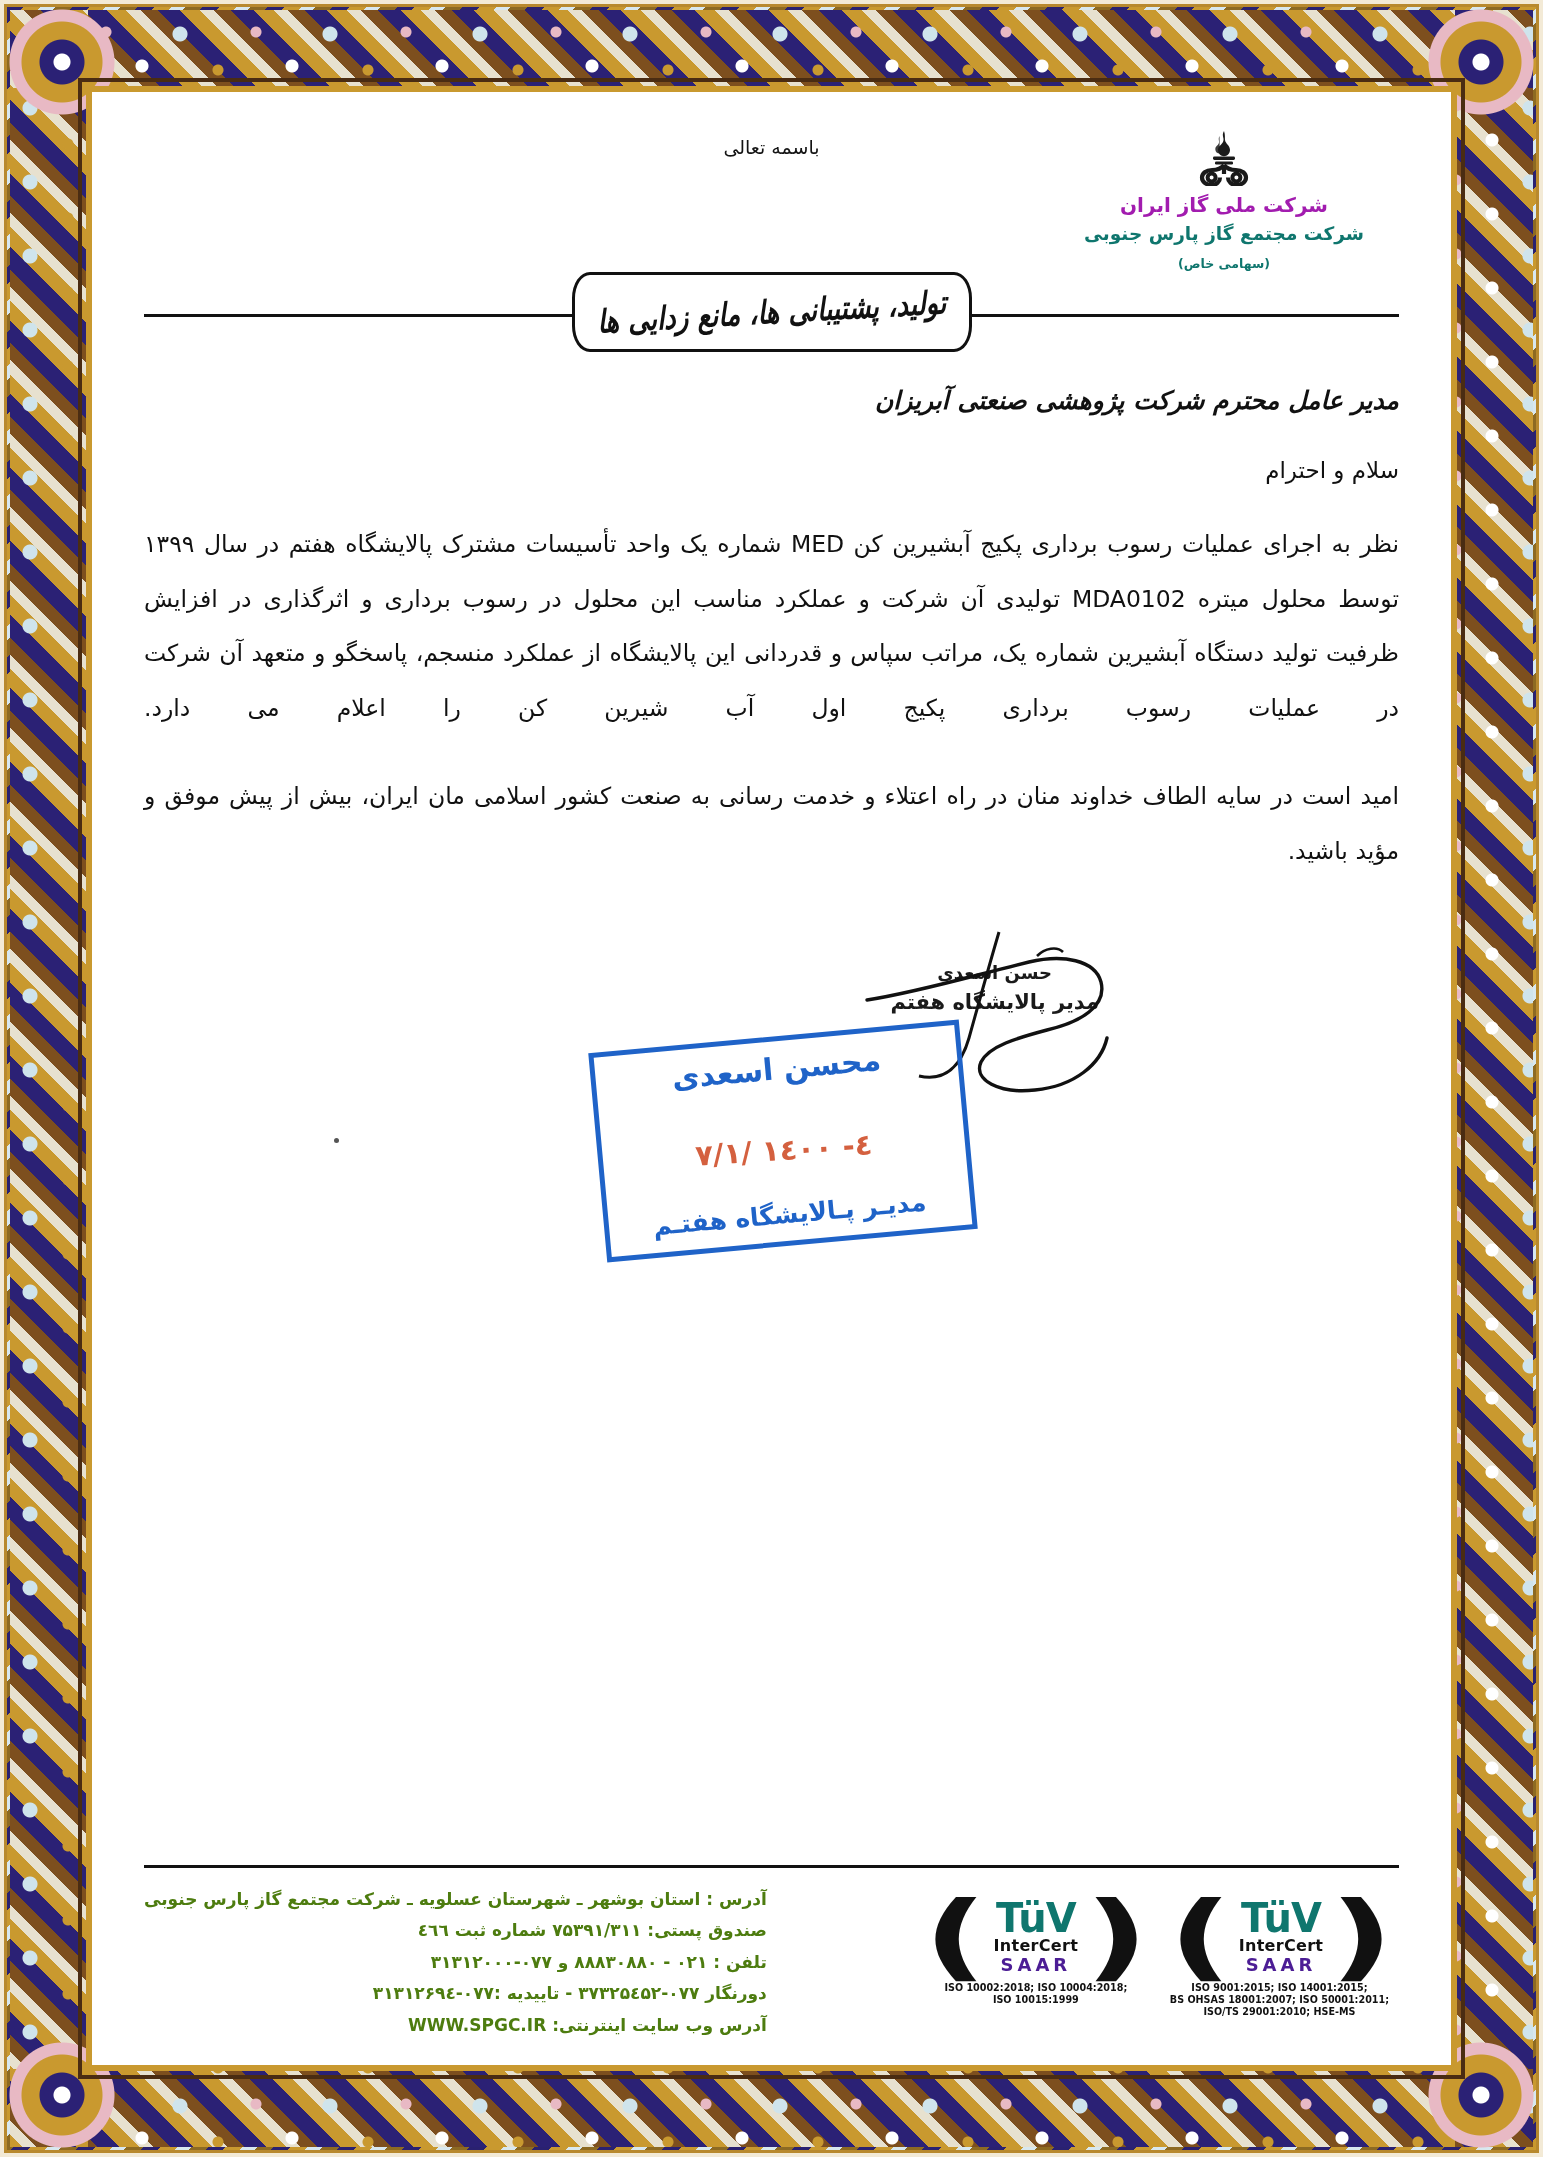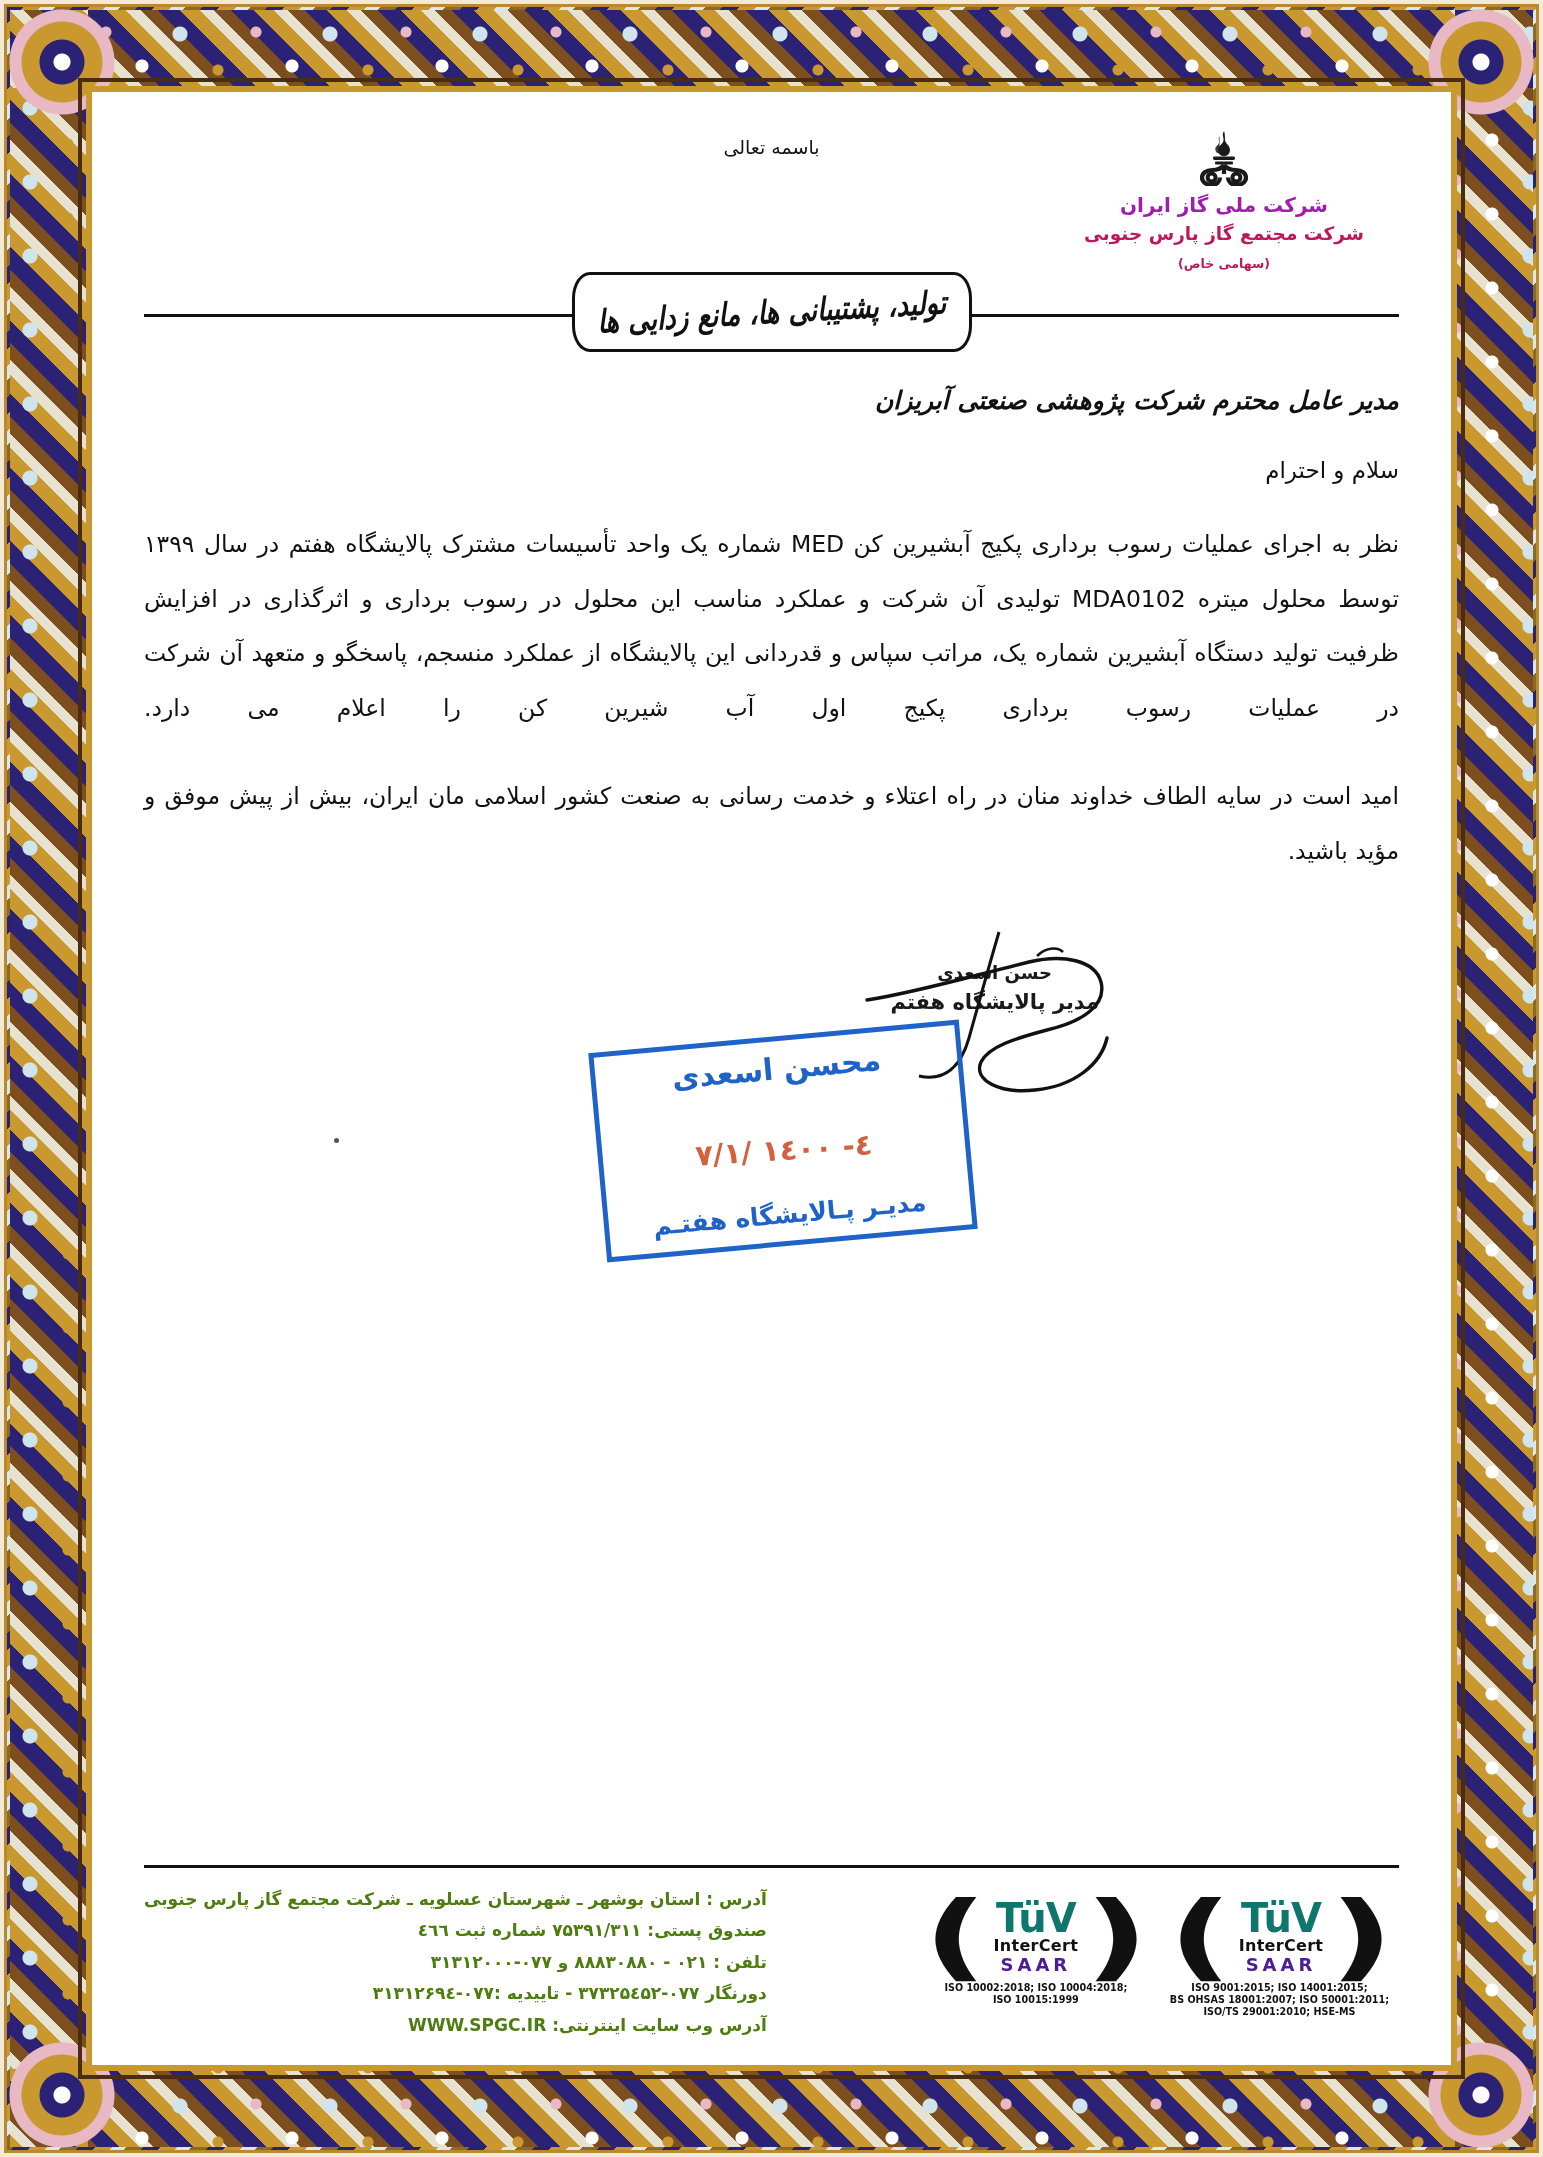--- a/index.html
+++ b/index.html
@@ -134,21 +134,21 @@
   }
   .org-name-1 {
     font-size: 20px;
     font-weight: bold;
     color: #a21caf;
     line-height: 1.5;
   }
   .org-name-2 {
     font-size: 18.5px;
     font-weight: bold;
-    color: #be185d;
+    color: #0f766e;
     line-height: 1.5;
   }
   .org-name-2 .sahami { font-size: 12.5px; font-weight: bold; }
 
   
   .slogan-row {
     position: relative;
     height: 86px;
     margin-top: -6px;
   }

